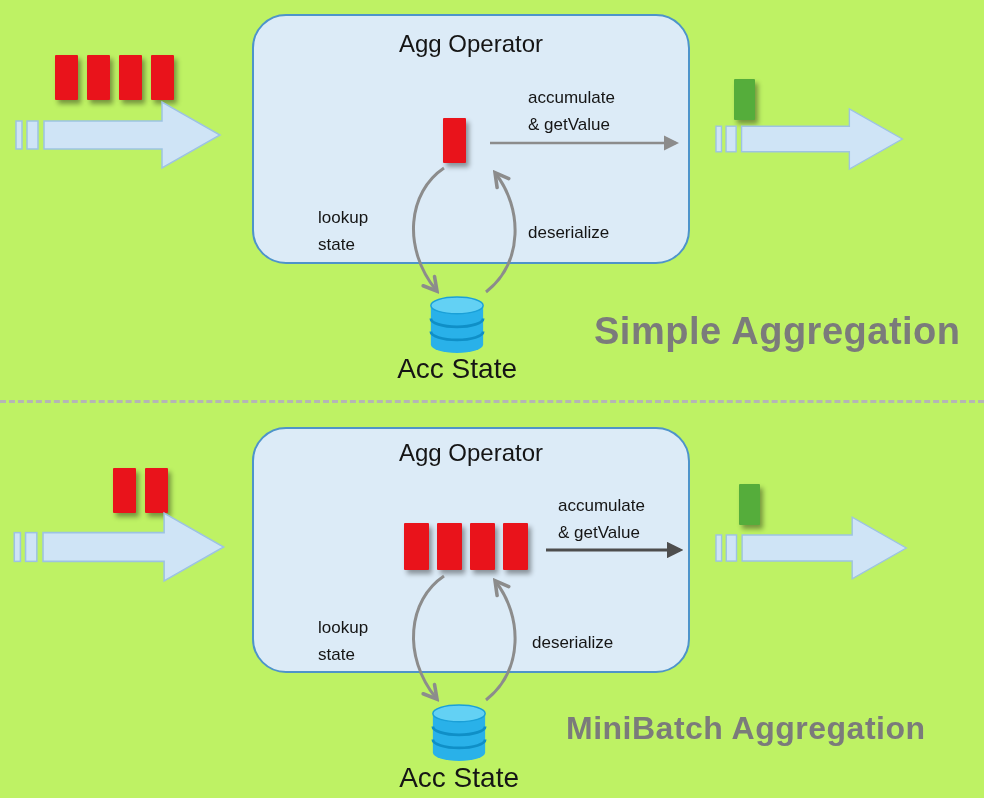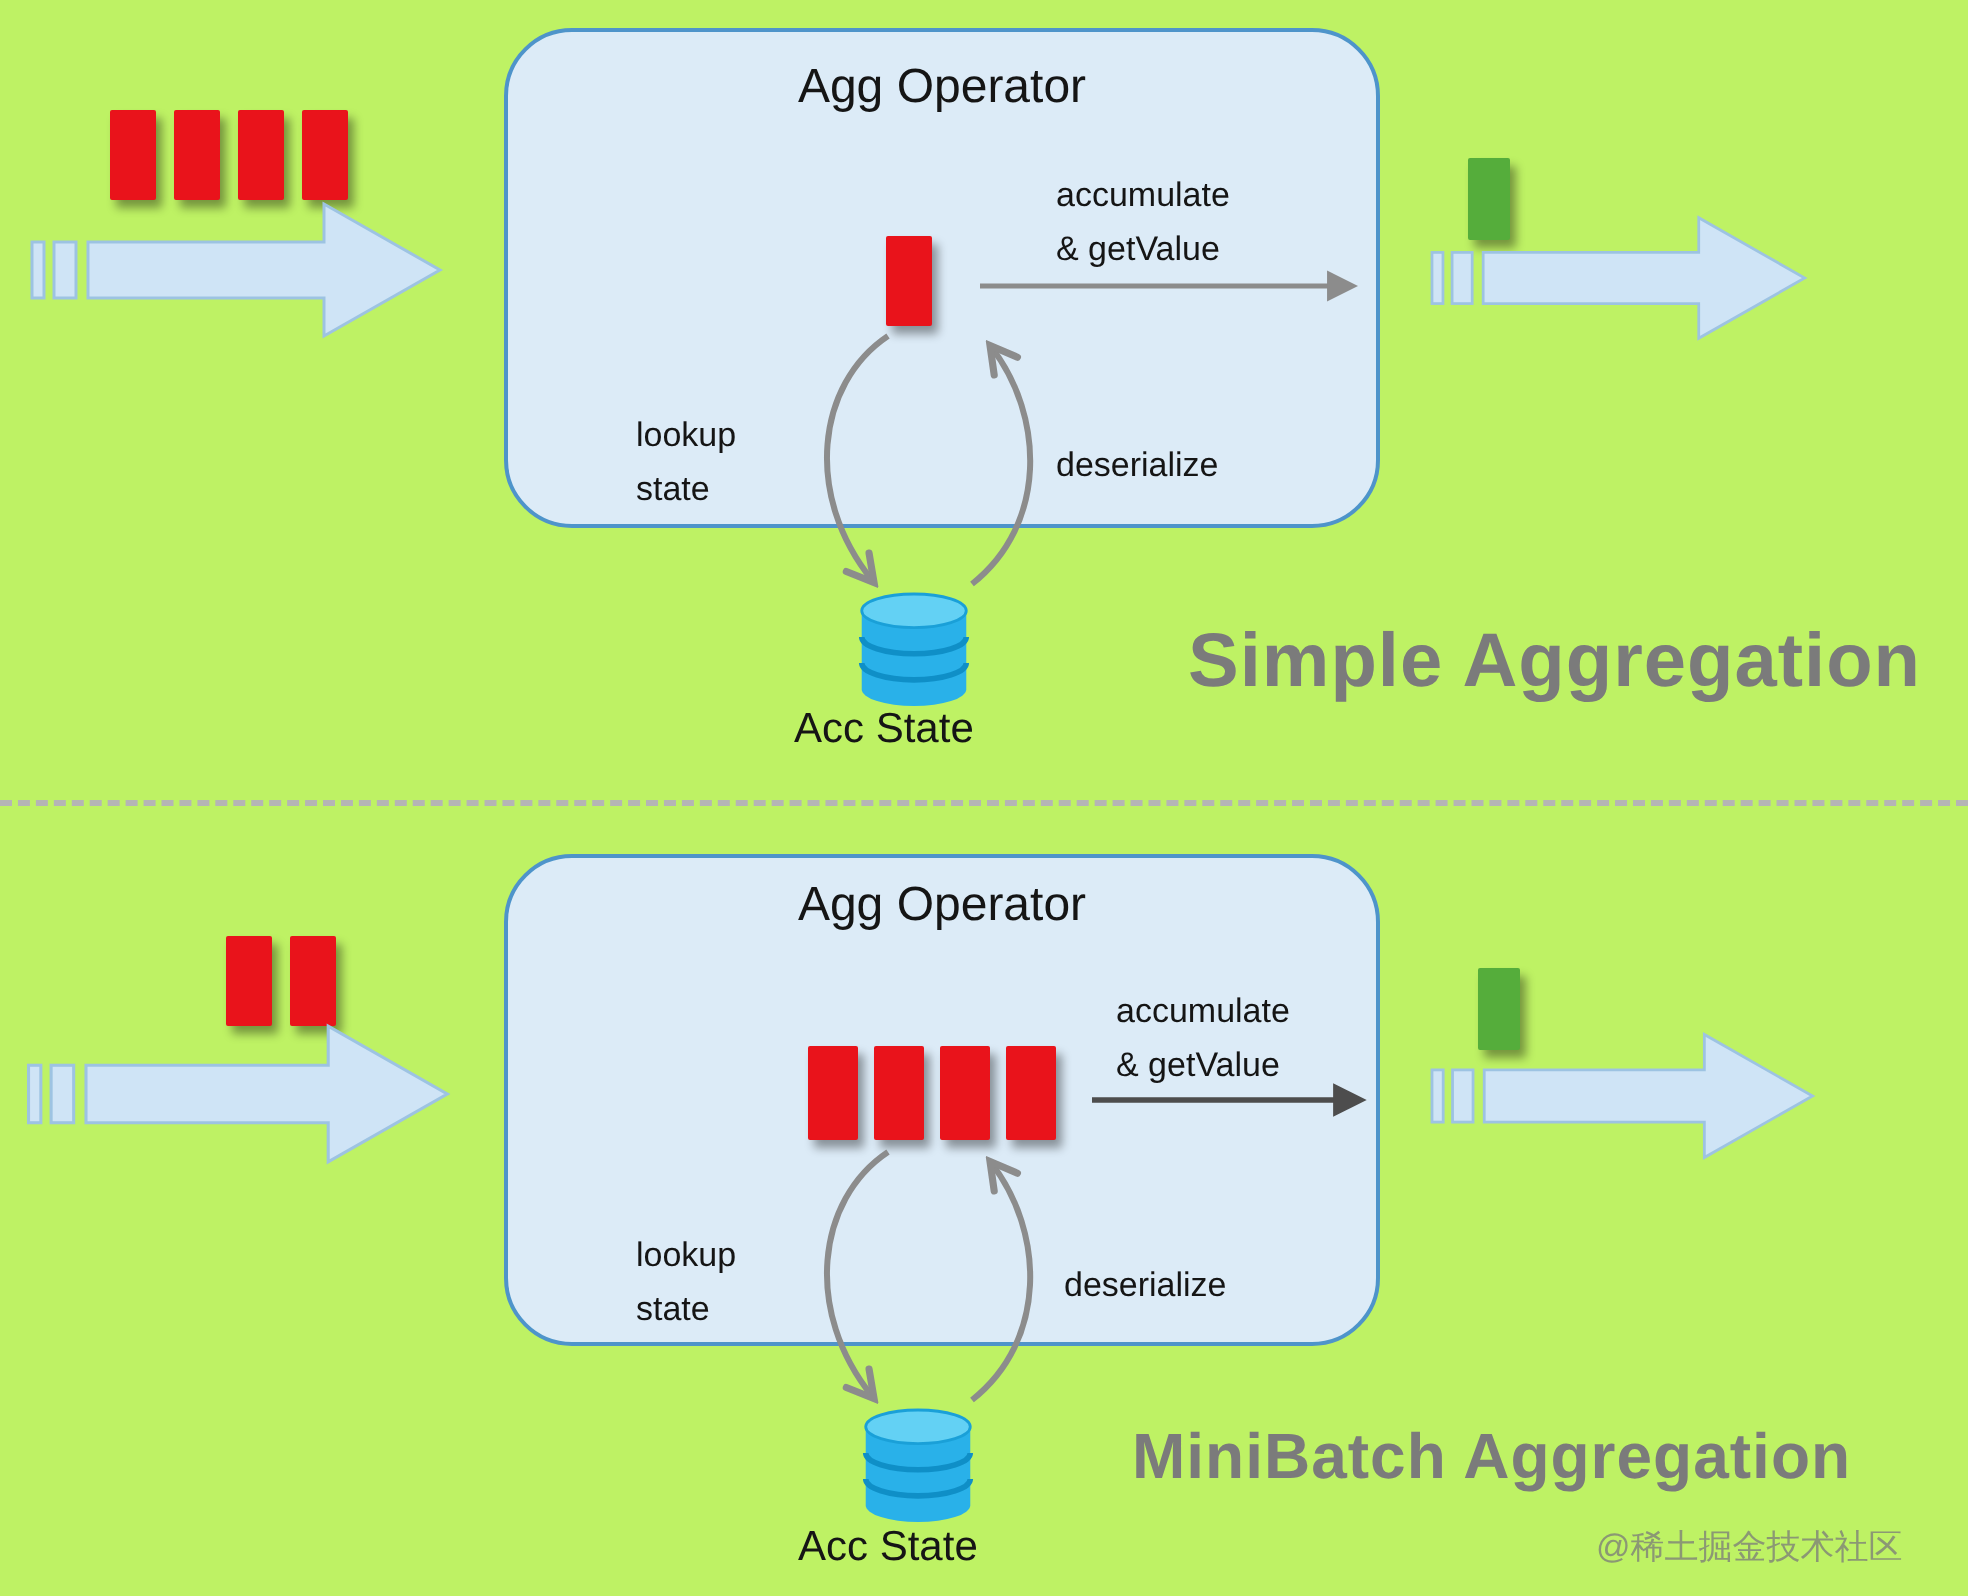--- a/index.html
+++ b/index.html
@@ -13,21 +13,21 @@
   .blocks { position: absolute; display: flex; gap: 9px; }
   .block { border-radius: 1px; }
   .block.red   { width: 23px; height: 45px; background: #e9131b; box-shadow: 3px 4px 5px rgba(0,0,0,.38); }
   .block.red.lg{ width: 25px; height: 47px; gap: 8px; }
   .block.green { width: 21px; height: 41px; background: #55ad3b; box-shadow: 3px 4px 5px rgba(0,0,0,.38); }
 
   .op-box  { position: absolute; background: #dcebf7; border: 2px solid #4e94ca; border-radius: 34px; }
   .op-title{ position: absolute; text-align: center; font-size: 24px; color: #151515; }
 
   .label { position: absolute; font-size: 17px; color: #151515; line-height: 27px; }
-  .state-label { position: absolute; font-size: 21px; color: #151515; text-align: left; width: 120px; }
+  .state-label { position: absolute; font-size: 28px; color: #151515; text-align: right; width: 120px; }
 
   .caption { position: absolute; font-weight: bold; color: #7b7b7b; letter-spacing: .5px; }
   .caption.simple    { font-size: 38px; }
   .caption.minibatch { font-size: 32px; }
 
   .divider { position: absolute; left: 0; width: 984px; height: 0; border-top: 3px dashed #b5b5b5; }
 
   .watermark { position: absolute; font-size: 17px; color: rgba(122,122,122,.75); }
 
   .stream-arrow { fill: #cfe4f6; stroke: #9dc3e2; stroke-width: 1.5; }
@@ -176,15 +176,14 @@
       <path d="M2,25 a28,9 0 0 0 56,0" stroke="#0f8fc7" fill="none" stroke-width="3"></path>
       <path d="M2,39 a28,9 0 0 0 56,0" stroke="#0f8fc7" fill="none" stroke-width="3"></path>
       <ellipse cx="30" cy="11" rx="28" ry="9" fill="#63d1f4" stroke="#1aa0d8" stroke-width="1.5"></ellipse>
     </svg>
 
     <div class="state-label" style="left:399px; top:762px">Acc State</div>
 
     <div class="caption minibatch" style="left:566px; top:710px">MiniBatch Aggregation</div>
   </section>
 
-  <div class="watermark" style="left:798px; top:762px">@稀土掘金技术社区</div>
 
 </div>
 
 </body></html>

